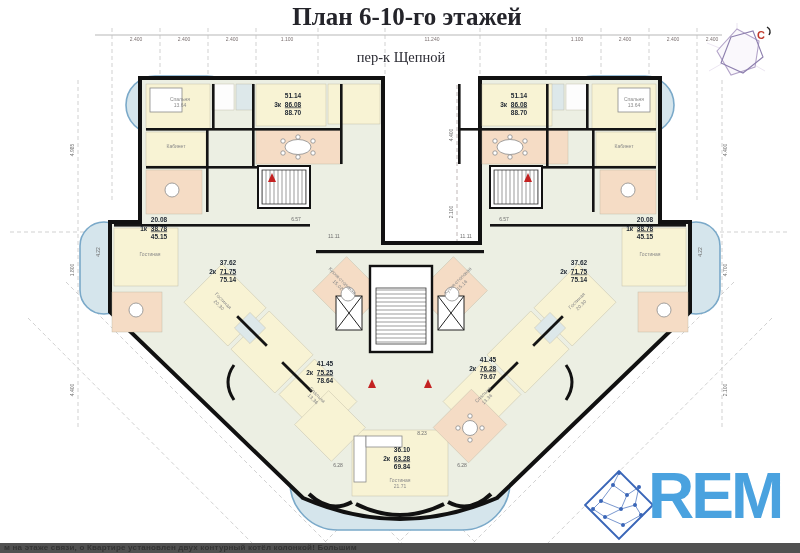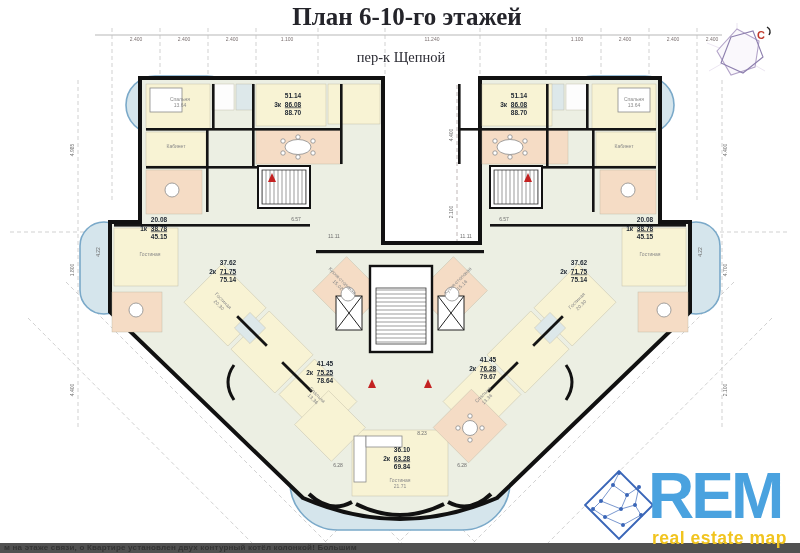--- a/index.html
+++ b/index.html
@@ -371,21 +371,20 @@
           <circle cx="2" cy="4" r="2"></circle>
           <circle cx="-14" cy="12" r="2"></circle>
       <circle cx="4" cy="20" r="2"></circle>
           <circle cx="16" cy="0" r="2"></circle>
           <circle cx="22" cy="10" r="2"></circle>
       <circle cx="-26" cy="4" r="2"></circle>
           <circle cx="0" cy="-32" r="2"></circle>
     </g>
   </svg>
   <div class="rem">REM</div>
-  <div class="tag">real estate map</div>
 </div>
 
 
 <div id="footer-strip">
   <span>м на этаже связи, о Квартире установлен двух контурный котёл колонкой! Большим</span>
 </div>
 
 </div>
 
 </body></html>

